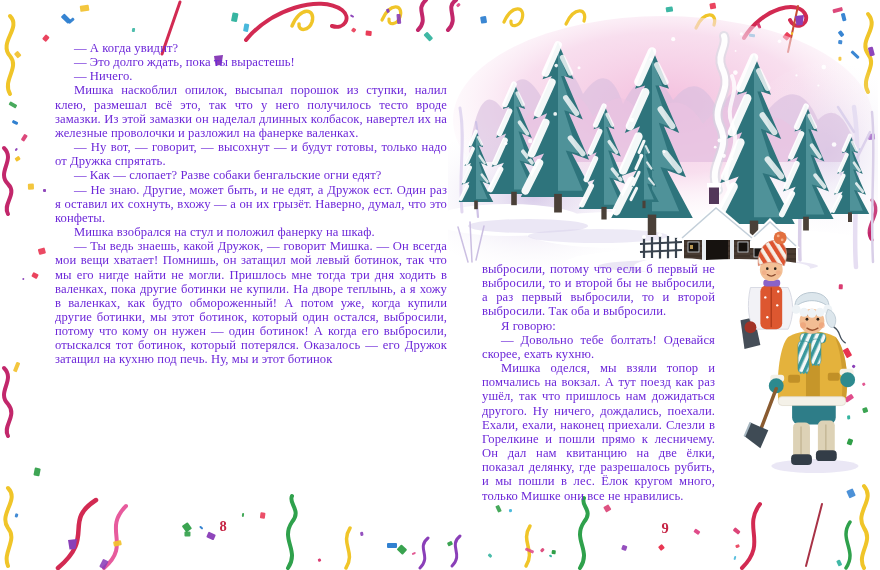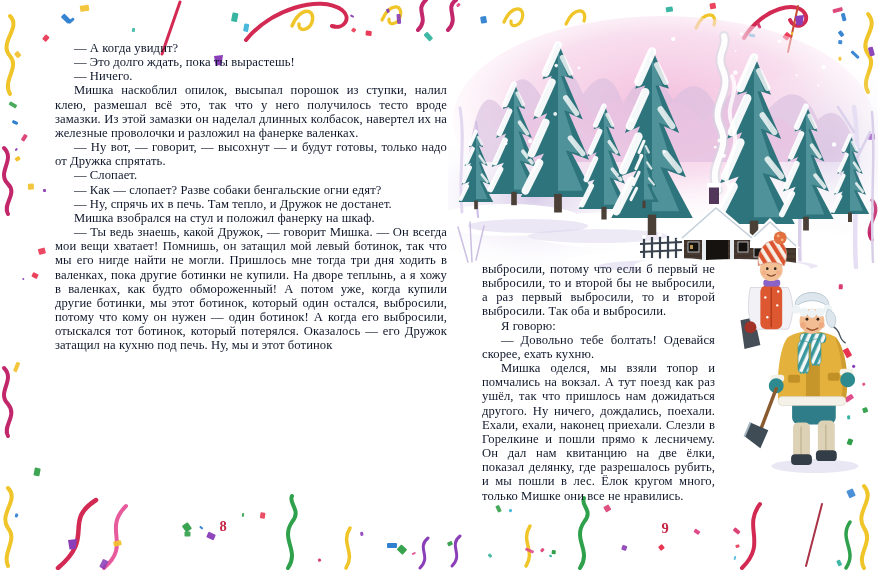--- a/index.html
+++ b/index.html
@@ -1,21 +1,21 @@
 <!DOCTYPE html>
 <html lang="ru"><head>
 <meta charset="utf-8">
 <style>
   html,body{margin:0;padding:0;background:#fff;}
   .spread{position:relative;width:880px;height:570px;background:#ffffff;overflow:hidden;
           font-family:"Liberation Serif","DejaVu Serif",serif;}
   .decor-svg{position:absolute;left:0;top:0;width:880px;height:570px;pointer-events:none;}
   .confetti-layer{position:absolute;left:0;top:0;width:880px;height:570px;pointer-events:none;}
   .confetti-bit{position:absolute;border-radius:1px;}
-  .page-text{position:absolute;color:#0f172a;font-size:12.6px;line-height:14.15px;
+  .page-text{position:absolute;color:#6d28d9;font-size:12.6px;line-height:14.15px;
              text-align:justify;letter-spacing:0.1px;hyphens:auto;-webkit-hyphens:auto;}
   .left-text{left:55px;top:41px;width:392px;}
   .right-text{left:482px;top:262px;width:233px;}
   .para{margin:0;text-indent:1.5em;}
   .para.noindent{text-indent:0;}
   .pagenum{position:absolute;color:#c62444;font-weight:bold;font-size:14.5px;width:18px;text-align:center;}
   .pagenum-left{left:214px;top:518px;}
   .pagenum-right{left:656px;top:520px;}
   .illustration{position:absolute;}
   .forest{left:448px;top:12px;width:430px;height:262px;}
@@ -383,23 +383,22 @@
       <path d="M104,102 C112,106 108,114 116,118" stroke="#44505c" stroke-width="1.4" fill="none"></path>
     </g>
   </svg>
 
   <div class="page-text left-text">
     <p class="para">— А когда увидит?</p>
     <p class="para">— Это долго ждать, пока ты вырастешь!</p>
     <p class="para">— Ничего.</p>
     <p class="para">Мишка наскоблил опилок, высыпал порошок из ступки, налил клею, размешал всё это, так что у него получилось тесто вроде замазки. Из этой замазки он наделал длинных колбасок, навертел их на железные проволочки и разложил на фанерке валенках.</p>
     <p class="para">— Ну вот, — говорит, — высохнут — и будут готовы, только надо от Дружка спрятать.</p>
-    <p class="para">— Слопает.</p>
     <p class="para">— Как — слопает? Разве собаки бенгальские огни едят?</p>
-    <p class="para">— Ну, спрячь их в печь. Там тепло, и Дружок не достанет.</p>
+    <p class="para">— Не знаю. Другие, может быть, и не едят, а Дружок ест. Один раз я оставил их сохнуть, вхожу — а он их грызёт. Наверно, думал, что это конфеты.</p>
     <p class="para">Мишка взобрался на стул и положил фанерку на шкаф.</p>
     <p class="para">— Ты ведь знаешь, какой Дружок, — говорит Мишка. — Он всегда мои вещи хватает! Помнишь, он затащил мой левый ботинок, так что мы его нигде найти не могли. Пришлось мне тогда три дня ходить в валенках, пока другие ботинки не купили. На дворе теплынь, а я хожу в валенках, как будто обмороженный! А потом уже, когда купили другие ботинки, мы этот ботинок, который один остался, выбросили, потому что кому он нужен — один ботинок! А когда его выбросили, отыскался тот ботинок, который потерялся. Оказалось — его Дружок затащил на кухню под печь. Ну, мы и этот ботинок</p>
   </div>
 
   <div class="page-text right-text">
     <p class="para noindent">выбросили, потому что если б первый не выбросили, то и второй бы не выбросили, а раз первый выбросили, то и второй выбросили. Так оба и выбросили.</p>
     <p class="para">Я говорю:</p>
     <p class="para">— Довольно тебе болтать! Одевайся скорее, ехать кухню.</p>
     <p class="para">Мишка оделся, мы взяли топор и помчались на вокзал. А тут поезд как раз ушёл, так что пришлось нам дожидаться другого. Ну ничего, дождались, поехали. Ехали, ехали, наконец приехали. Слезли в Горелкине и пошли прямо к лесничему. Он дал нам квитанцию на две ёлки, показал делянку, где разрешалось рубить, и мы пошли в лес. Ёлок кругом много, только Мишке они все не нравились.</p>
   </div>

